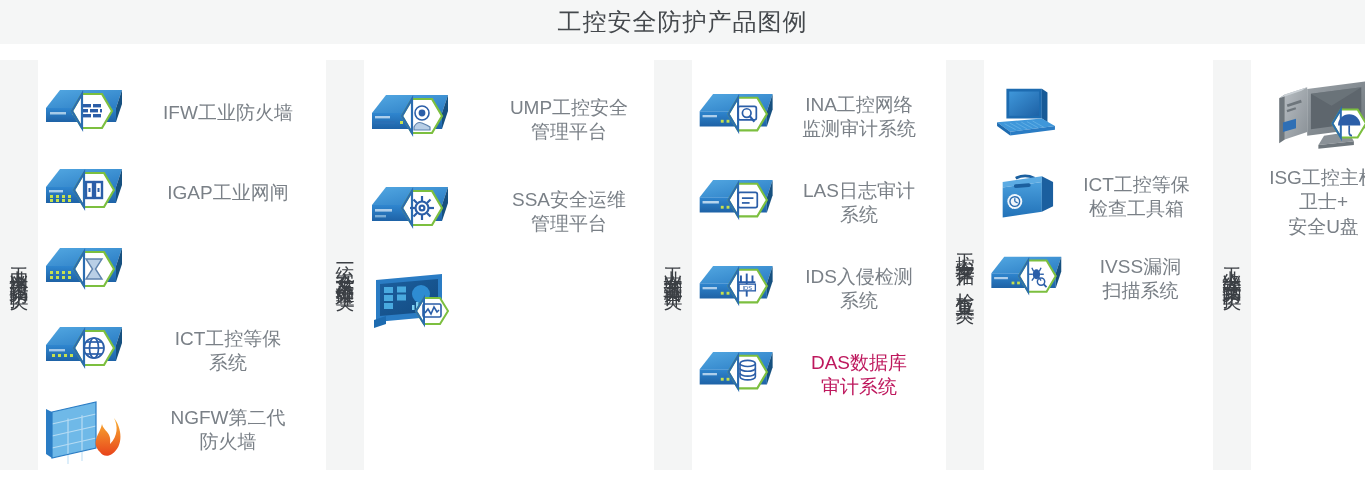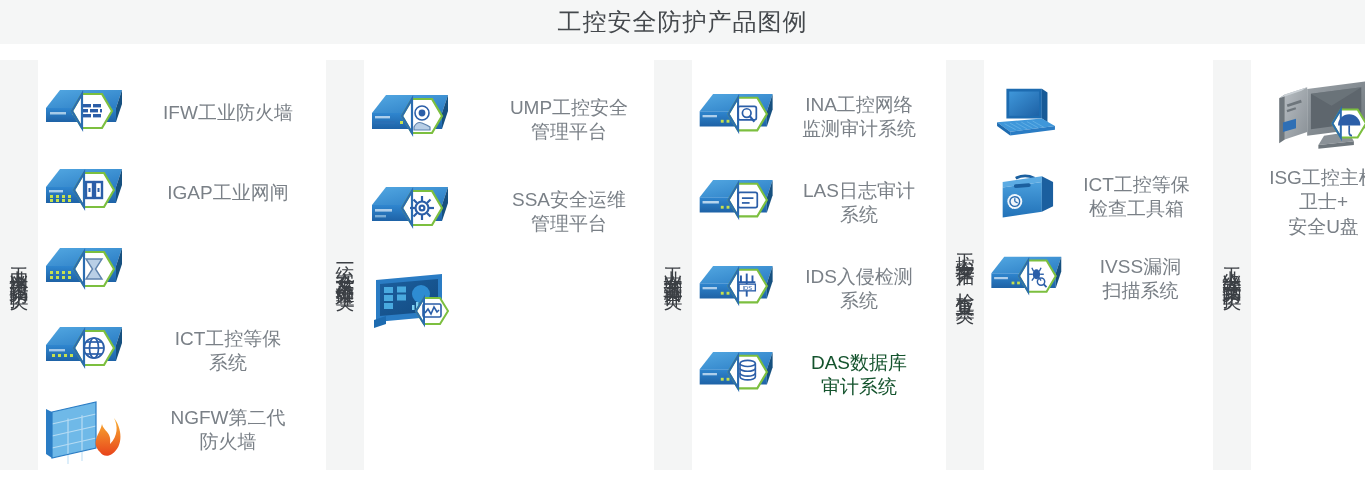--- a/index.html
+++ b/index.html
@@ -97,21 +97,21 @@
   .icon-box {
     flex: 0 0 auto;
     position: relative;
   }
   .label {
     font-size: 19px;
     color: #7a8087;
     line-height: 1.28;
     text-align: center;
   }
-  .label.red { color: #14532d; }
+  .label.red { color: #be185d; }
 
   
   .col1 .group-items { width: 274px; }
   .col1 .item { height: 82px; }
   .col1 .label { width: 168px; }
 
   .col2 .group-items { width: 276px; }
   .col2 .item { height: 92px; }
   .col2 .label { width: 168px; margin-left: 28px; }
 

